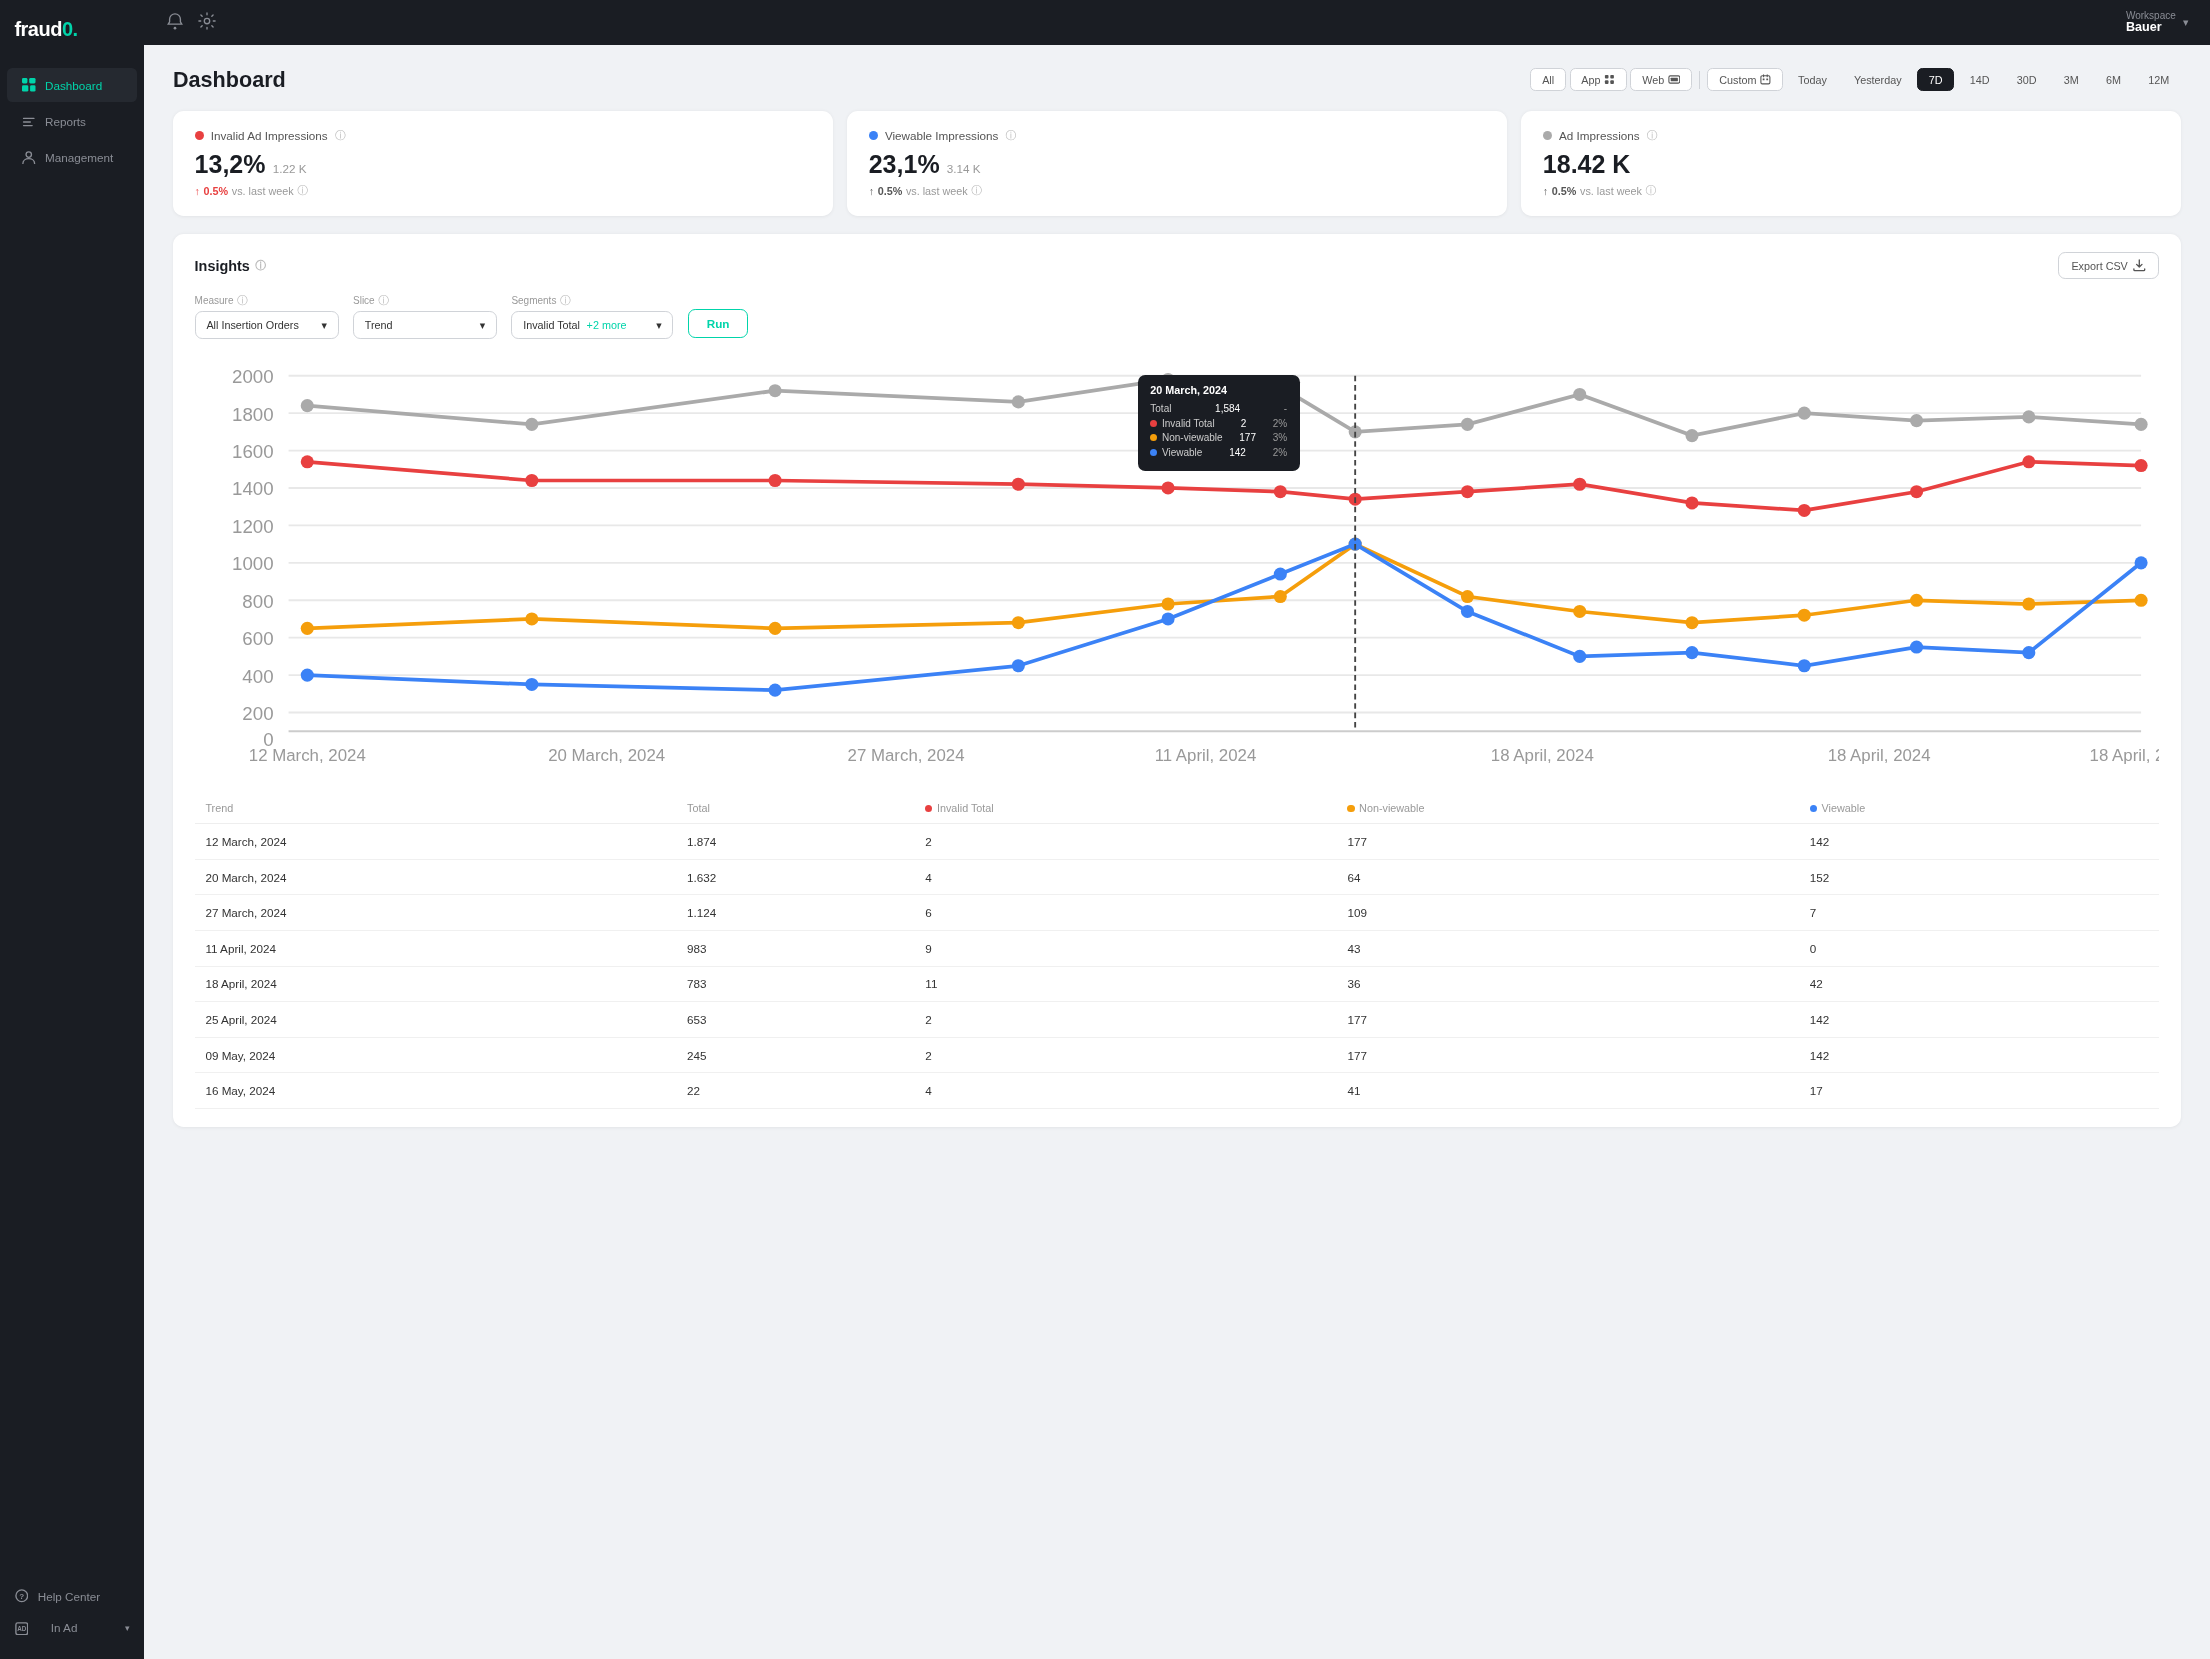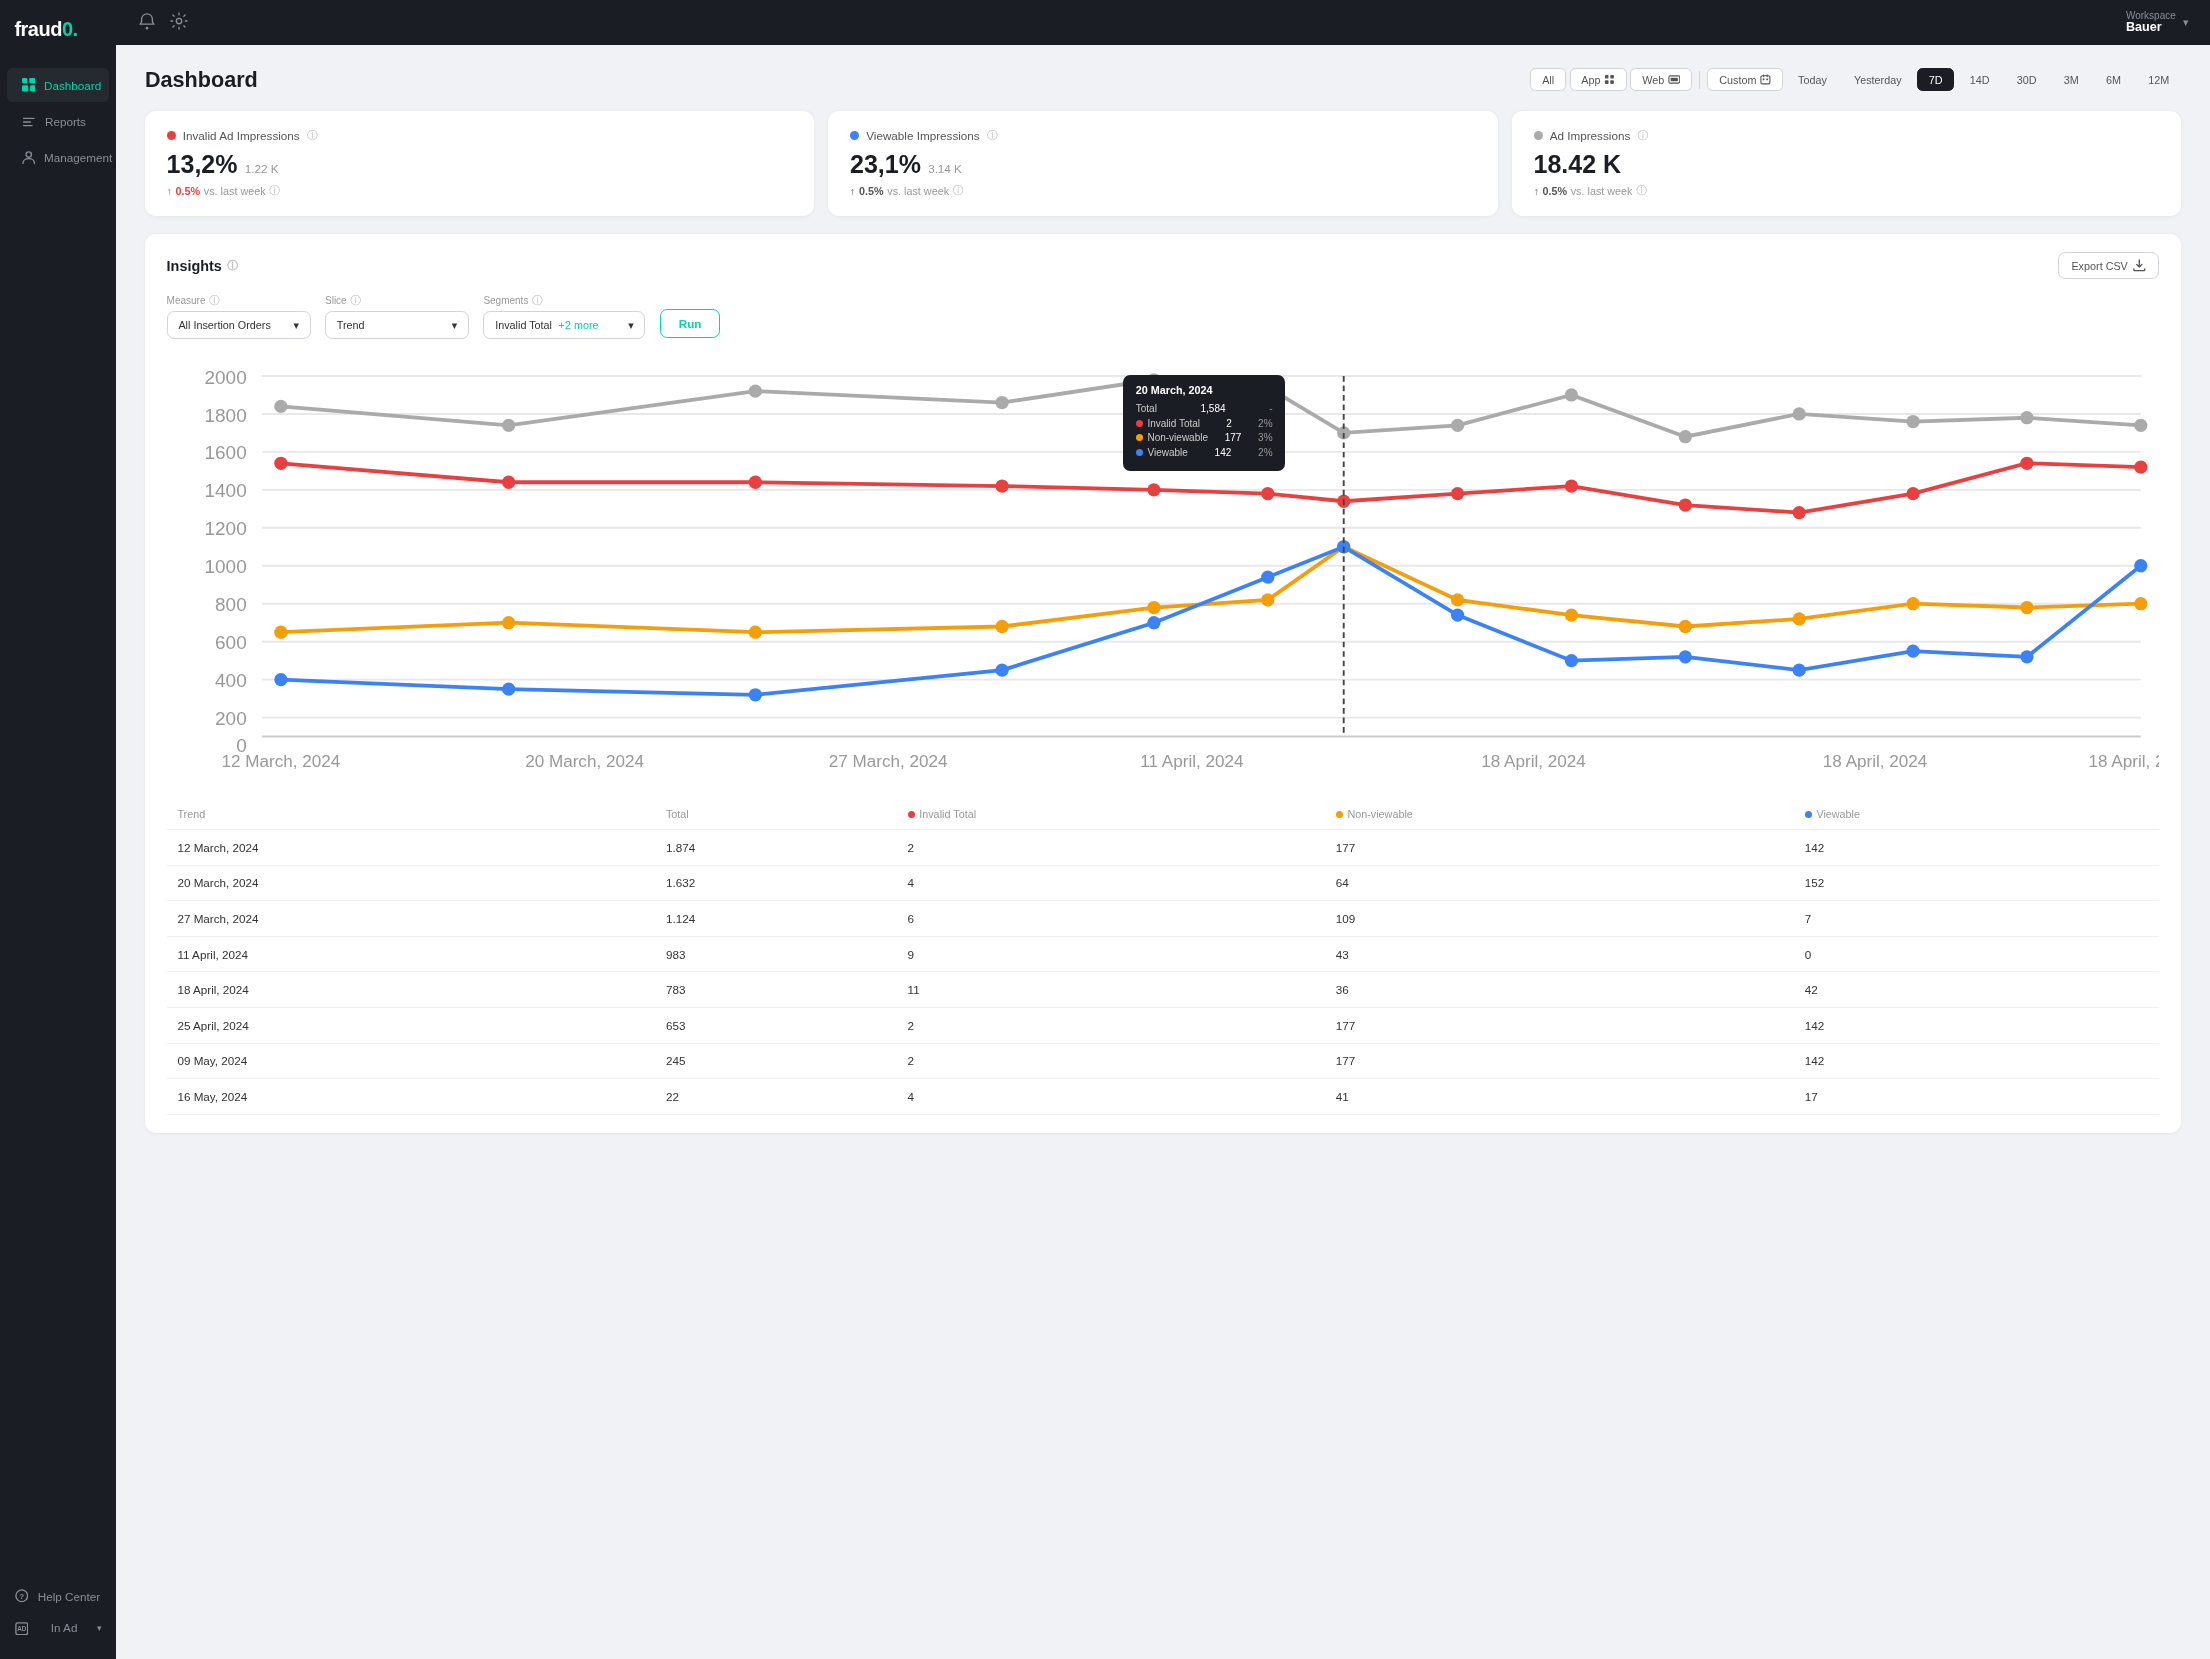--- a/index.html
+++ b/index.html
@@ -1,20 +1,20 @@
 <!DOCTYPE html>
 <html style="font-size:14.4px"><head>
   <meta charset="utf-8">
   <style>
     * { box-sizing: border-box; margin: 0; padding: 0; }
     body { font-family: -apple-system, BlinkMacSystemFont, 'Segoe UI', sans-serif; background: #f0f2f5; display: flex; height: 100vh; overflow: hidden; }
 
     
     .sidebar {
-      width: 116px;
+      width: 144px;
       background: #1a1d23;
       display: flex;
       flex-direction: column;
       padding: 0;
       flex-shrink: 0;
       height: 100vh;
     }
     .sidebar-logo {
       padding: 18px 14.4px;
       color: #fff;

